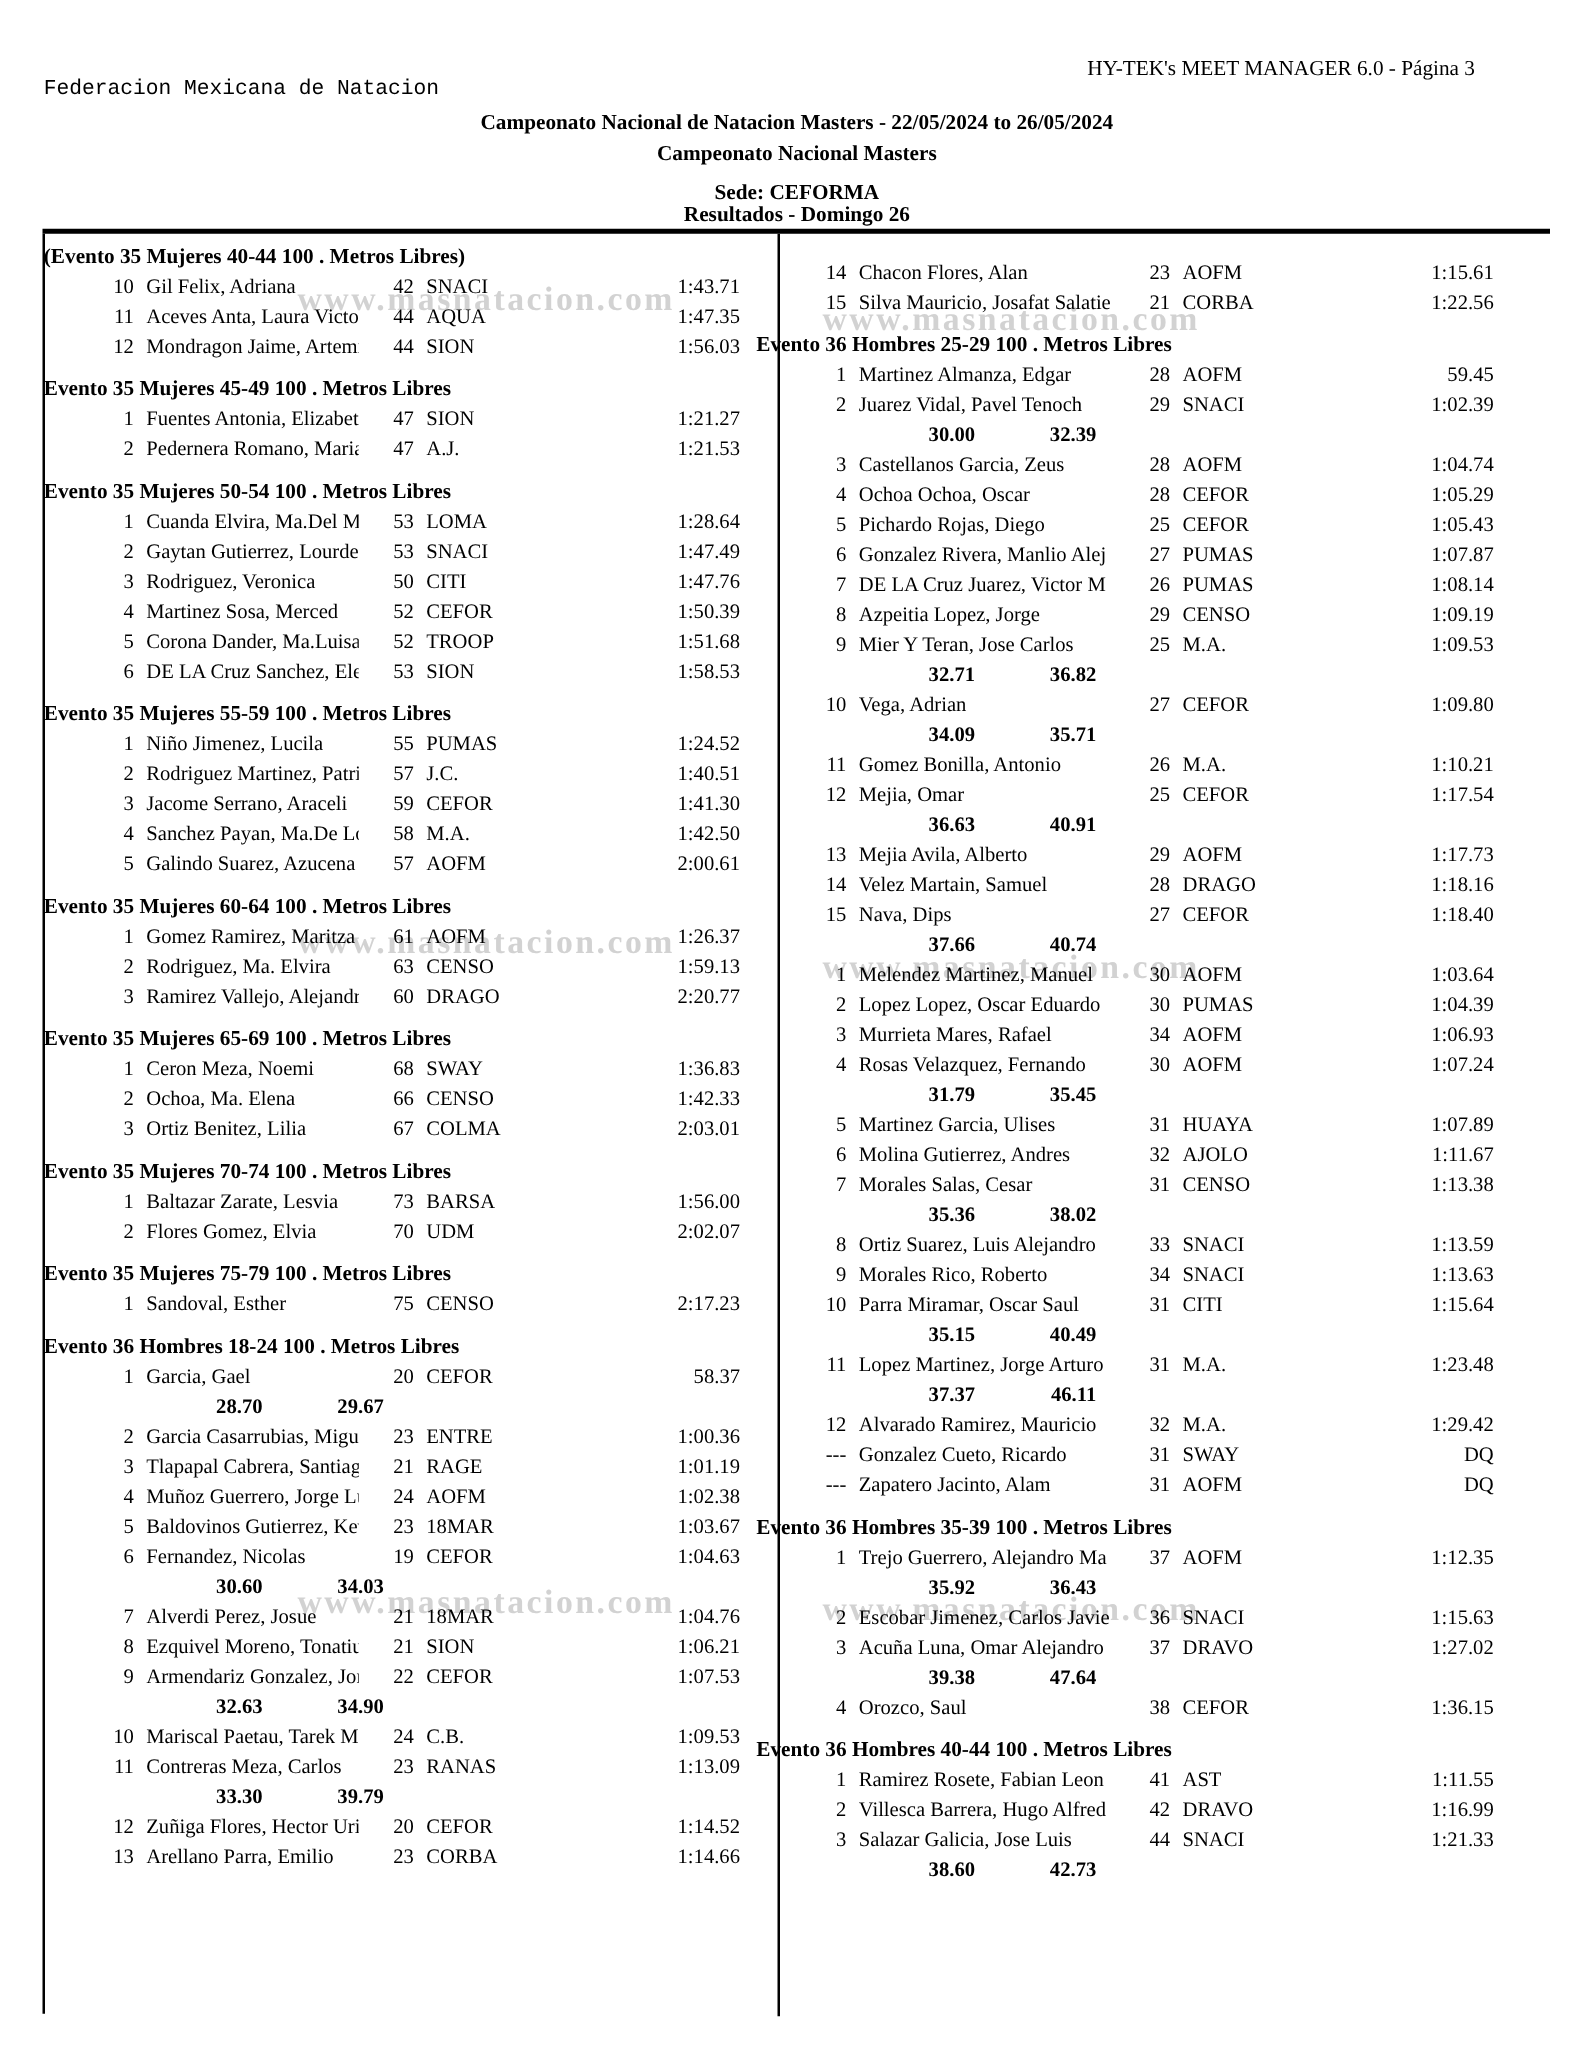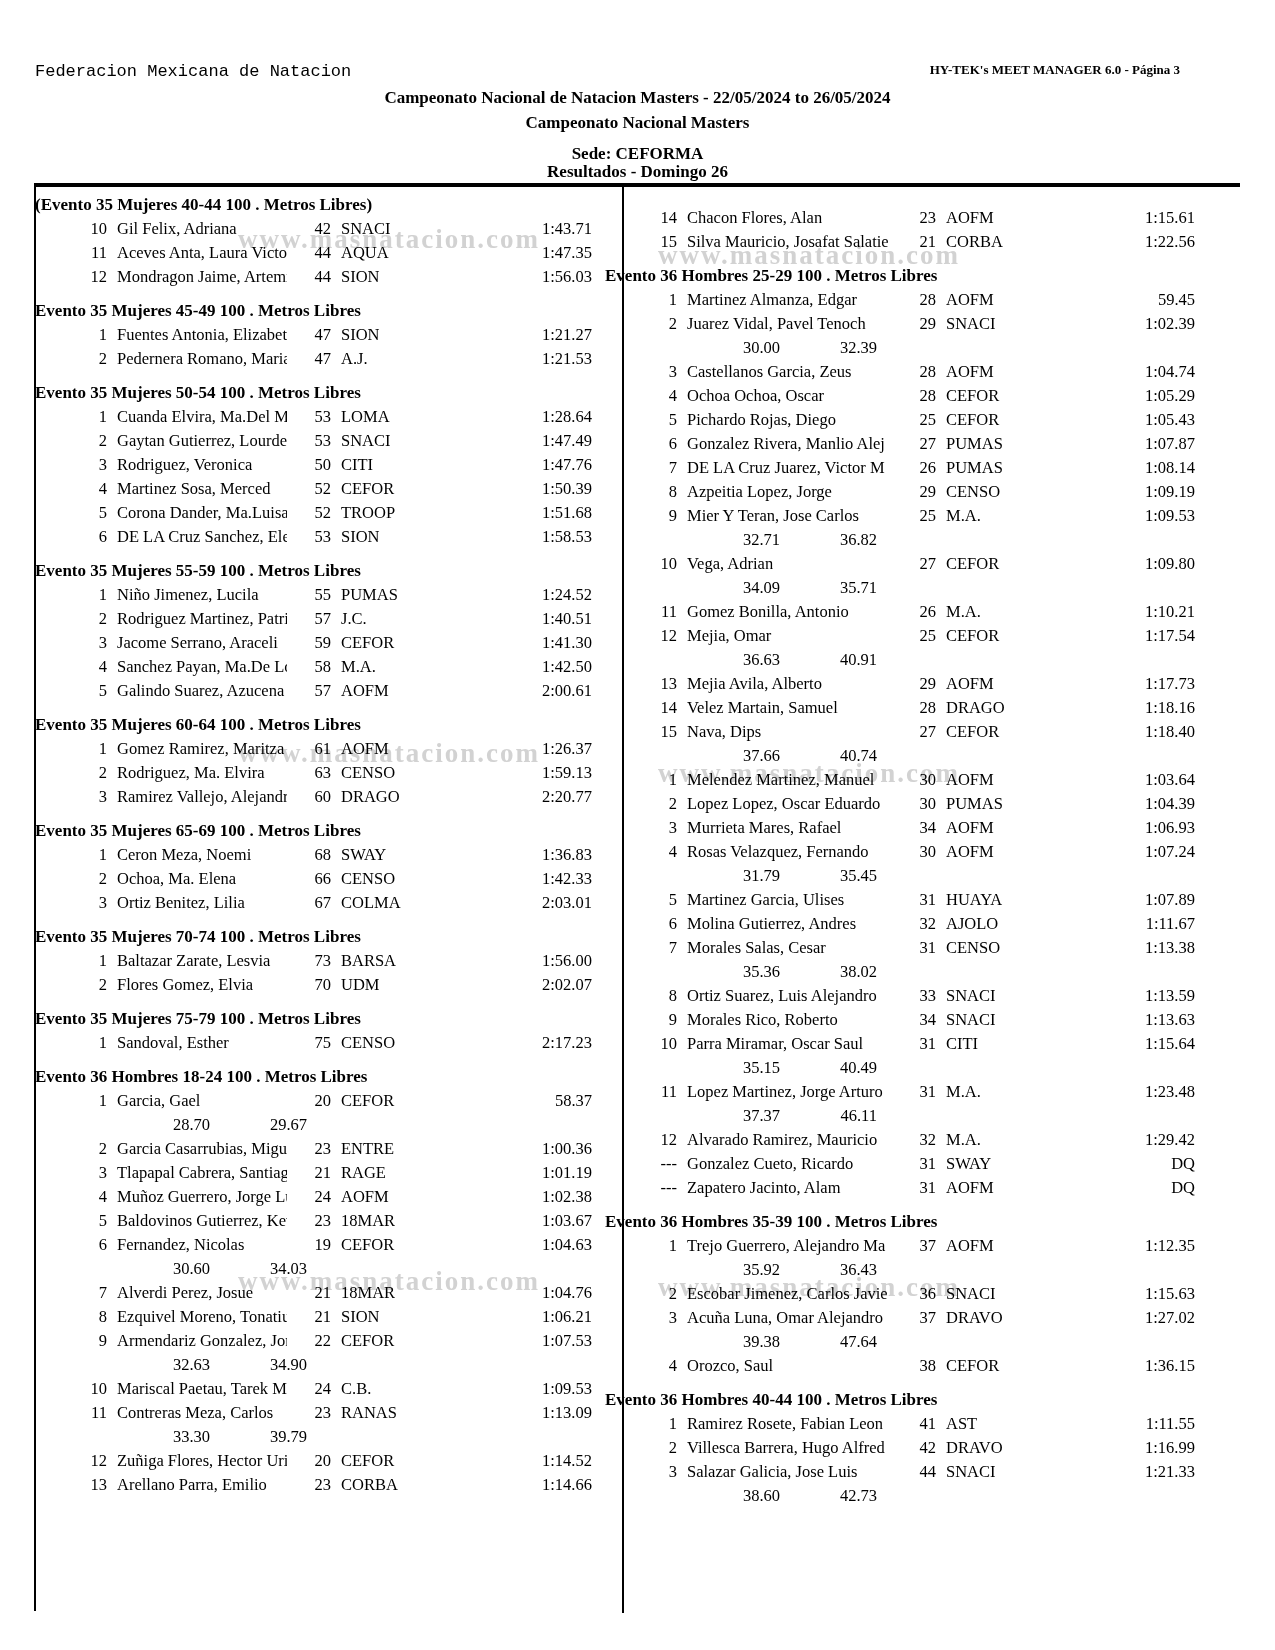--- a/index.html
+++ b/index.html
@@ -4,21 +4,21 @@
 <style>
   html,body { margin:0; padding:0; }
   body {
     width:1275px; height:1650px;
     background:#ffffff; color:#000;
     font-family:"Liberation Serif", serif;
     position:relative; overflow:hidden;
   }
   .abs { position:absolute; }
   #org-name { left:35px; top:62px; font-size:17px;font-family:Liberation Mono, monospace; }
-  #manager-label { right:95px; top:62px; font-size:13px;font-weight:bold; }
+  #manager-label { right:95px; top:45px; font-size:17px; }
   .center-line { left:0; width:1275px; text-align:center; font-weight:bold; font-size:17px; }
   #meet-title { top:88px; }
   #meet-subtitle { top:113px; }
   #meet-venue { top:144px; }
   #results-label { top:162px; }
   #top-rule { left:34px; top:183px; width:1206px; height:4px; background:#000; }
   #left-border { left:34px; top:187px; width:2px; height:1424px; background:#000; }
   #col-divider { left:622px; top:187px; width:2px; height:1426px; background:#000; }
 
   .col { position:absolute; top:190px; }
@@ -37,21 +37,21 @@
   }
   #col-right .row { grid-template-columns:72px 205px 34px 146px 1fr; }
   .cell-rank { text-align:right; }
   .cell-name { white-space:nowrap; overflow:hidden; }
   .cell-age  { text-align:right; }
   .cell-team { white-space:nowrap; overflow:hidden; }
   .cell-time { text-align:right; white-space:nowrap; }
 
   .splits-row {
     display:grid; grid-template-columns:175px 97px; column-gap:0;
-    height:24px; line-height:24px; font-size:16.5px;
+    height:24px; line-height:24px; font-size:16.5px;font-weight:bold;
   }
   .splits-row span { text-align:right; }
 
   .watermark {
     position:absolute; font-size:27px; font-weight:bold; letter-spacing:2px;
     color:#cbcbcb; opacity:0.85; white-space:nowrap; pointer-events:none;
   }
 </style>
 </head>
 <body>

